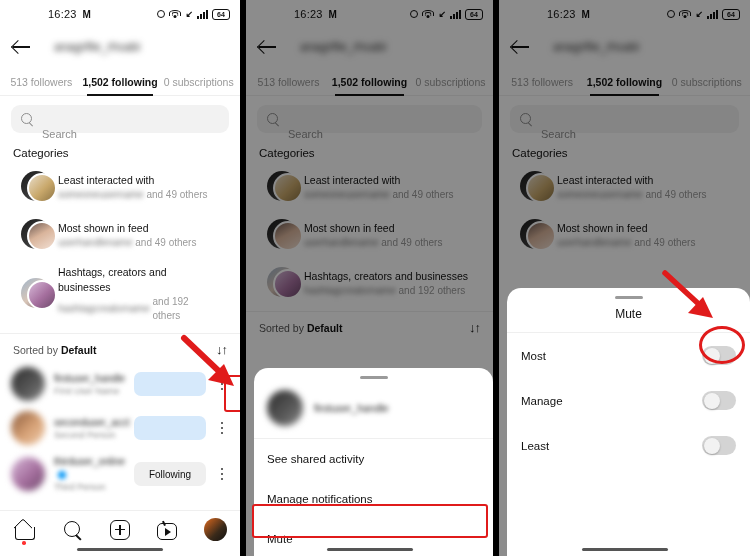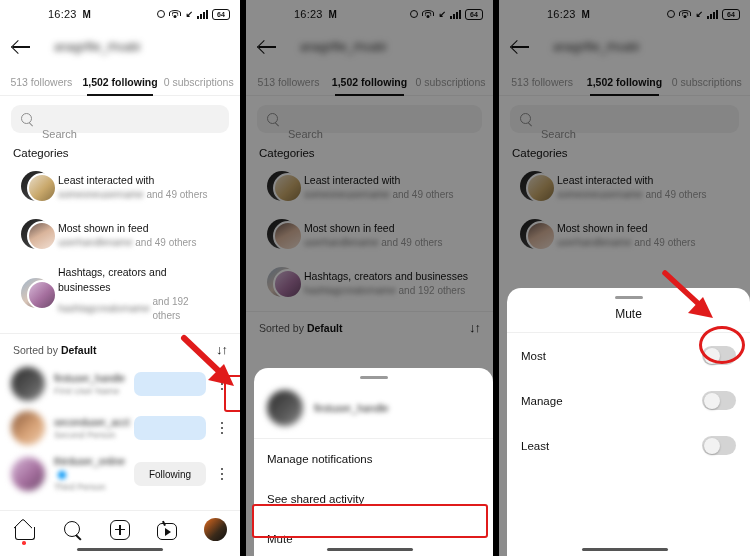--- a/index.html
+++ b/index.html
@@ -504,22 +504,22 @@
     </div>
 
     <div class="dim"></div>
 
     <div class="sheet" style="height:188px">
       <div class="grabber"></div>
       <div class="sheet-user">
         <div class="av2 g1 blurimg"></div>
         <div class="nm">firstuser_handle</div>
       </div>
+      <div class="sheet-item">See shared activity</div>
       <div class="sheet-item">Manage notifications</div>
-      <div class="sheet-item">See shared activity</div>
       <div class="sheet-item">Mute</div>
     </div>
     <div class="gesture-bar" style="z-index:6"></div>
 
     <div class="ann-box" style="left:6px;top:504px;width:236px;height:34px"></div>
   </div>
 
   <div class="panel p3">
 
     <div class="statusbar">

